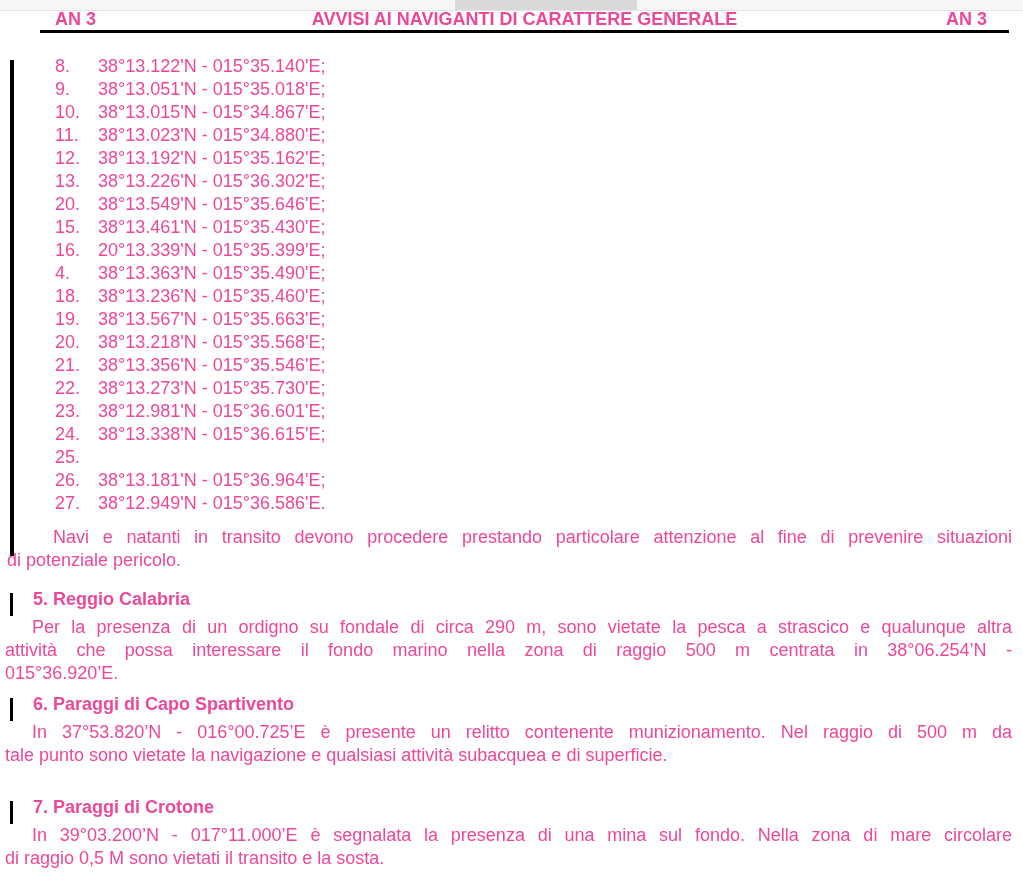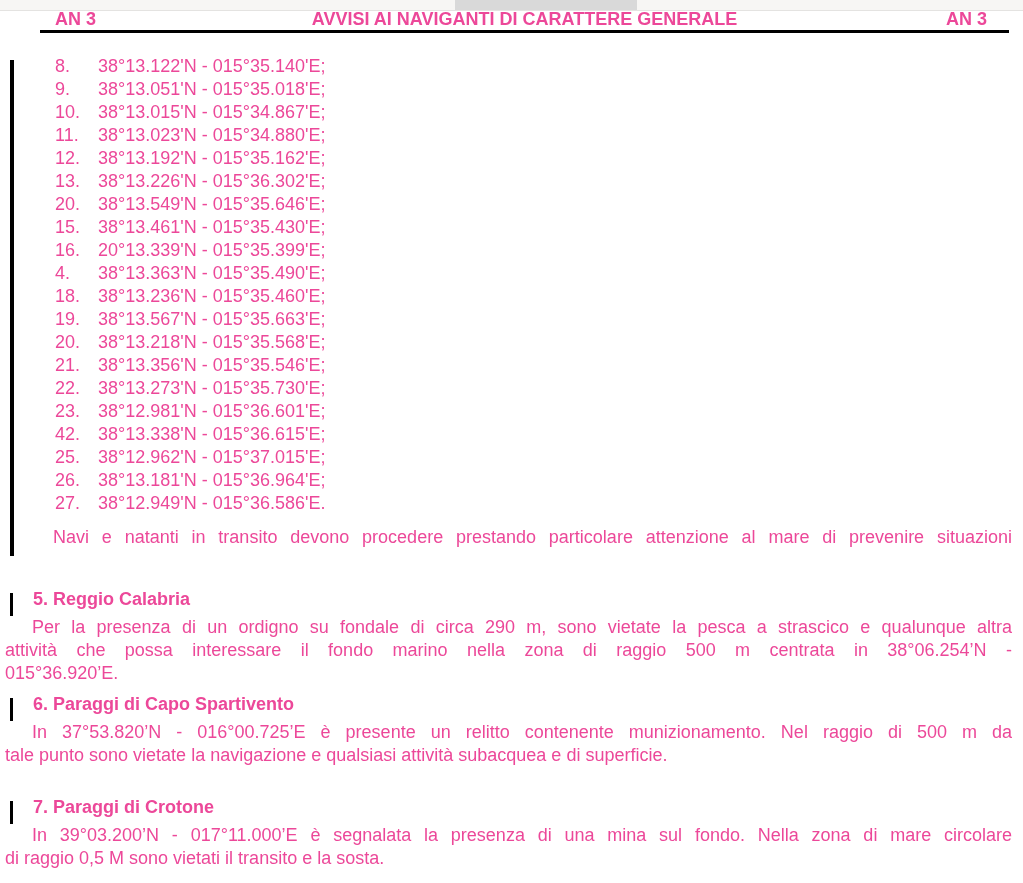--- a/index.html
+++ b/index.html
@@ -124,39 +124,39 @@
       </div>
       <div class="row">
         <span class="num">22.</span>
         <span class="coord">38°13.273'N - 015°35.730'E;</span>
       </div>
       <div class="row">
         <span class="num">23.</span>
         <span class="coord">38°12.981'N - 015°36.601'E;</span>
       </div>
       <div class="row">
-        <span class="num">42.</span>
+        <span class="num">24.</span>
         <span class="coord">38°13.338'N - 015°36.615'E;</span>
       </div>
       <div class="row">
         <span class="num">25.</span>
-        <span class="coord">38°12.962'N - 015°37.015'E;</span>
       </div>
       <div class="row">
         <span class="num">26.</span>
         <span class="coord">38°13.181'N - 015°36.964'E;</span>
       </div>
       <div class="row">
         <span class="num">27.</span>
         <span class="coord">38°12.949'N - 015°36.586'E.</span>
       </div>
     </div>
 
   <div class="para transit">
-      <div class="ln just ind">Navi e natanti in transito devono procedere prestando particolare attenzione al mare di prevenire situazioni</div>
+      <div class="ln just ind">Navi e natanti in transito devono procedere prestando particolare attenzione al fine di prevenire situazioni</div>
+      <div class="ln">di potenziale pericolo.</div>
     </div>
 
   <div class="sec sec5">
     <div class="heading">5. Reggio Calabria</div>
     <div class="para">
         <div class="ln just ind">Per la presenza di un ordigno su fondale di circa 290 m, sono vietate la pesca a strascico e qualunque altra</div>
         <div class="ln just">attività che possa interessare il fondo marino nella zona di raggio 500 m centrata in 38°06.254’N -</div>
         <div class="ln">015°36.920’E.</div>
       </div>
   </div>

